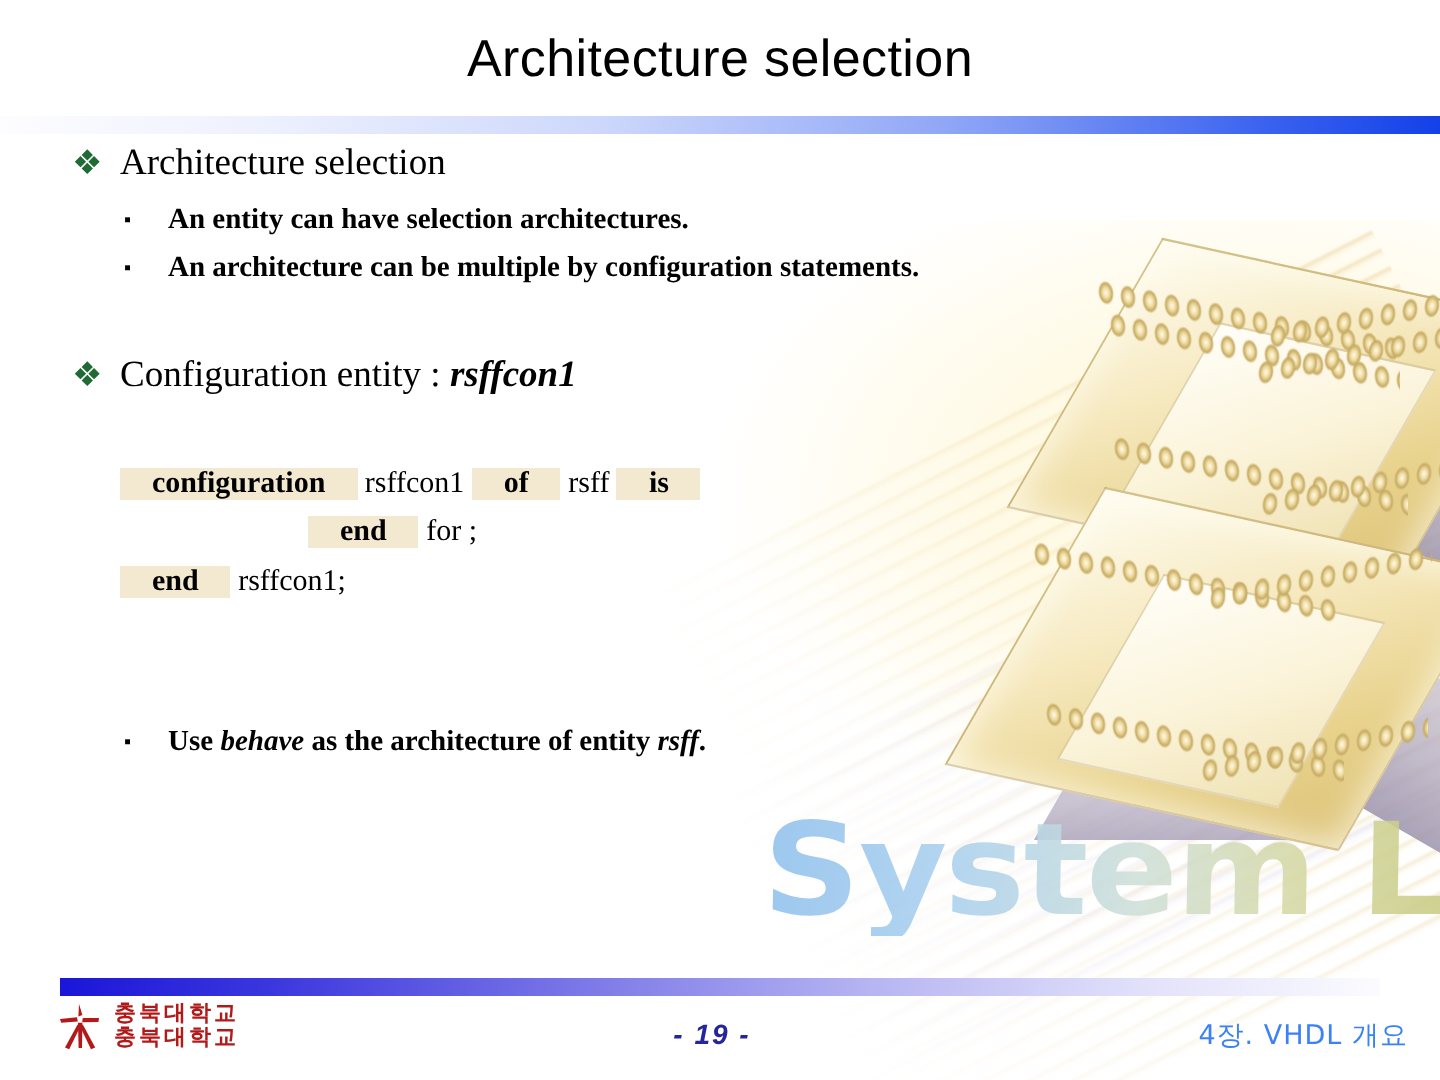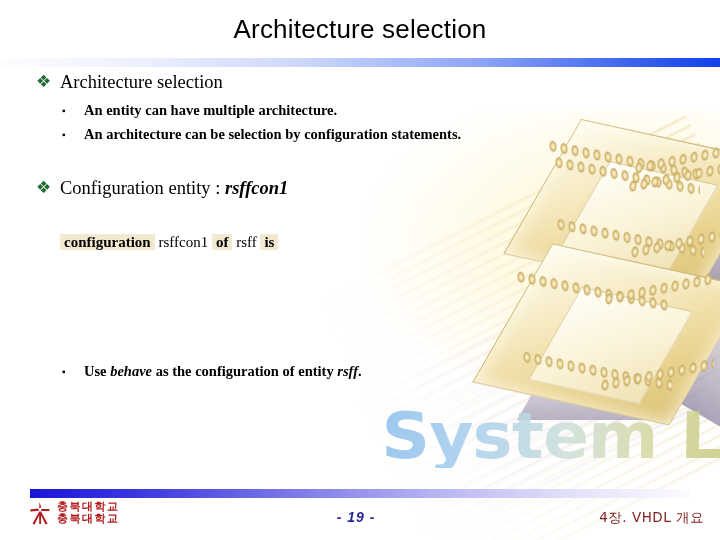--- a/index.html
+++ b/index.html
@@ -207,21 +207,21 @@
     left: 60px;
     top: 230px;
     font-size: 15px;
     color: #000000;
     line-height: 1.62;
   }
   .code .row { white-space: pre; }
   .code .row.i1 { padding-left: 94px; }
   .kw {
     background: #f3e8d0;
-    padding: 0 4px;
+    padding: 0 16px;
     font-weight: 700;
   }
 
   
   .footer-rule {
     position: absolute;
     left: 30px;
     top: 489px;
     width: 660px;
     height: 9px;
@@ -262,21 +262,21 @@
     font-size: 14px;
     color: #26269c;
     letter-spacing: 1px;
   }
   .chapter {
     position: absolute;
     right: 16px;
     top: 509px;
     font-family: "DejaVu Sans", sans-serif;
     font-size: 13.5px;
-    color: #7f1d1d;
+    color: #3b82f6;
     letter-spacing: 0.5px;
     white-space: nowrap;
   }
 </style>
 </head>
 <body>
 
 <div id="slide">
 
   <div class="bg-layer">
@@ -320,40 +320,42 @@
 
   <div class="content">
 
     <div class="lvl1" style="left:36px; top:72px;">
       <span class="mark">❖</span>
       <span>Architecture selection</span>
     </div>
 
     <div class="lvl2" style="left:62px; top:102px;">
       <span class="mark">▪</span>
-      <span>An entity can have multiple architecture.</span>
+      <span>An entity can have selection architectures.</span>
     </div>
 
     <div class="lvl2" style="left:62px; top:126px;">
       <span class="mark">▪</span>
-      <span>An architecture can be selection by configuration statements.</span>
+      <span>An architecture can be multiple by configuration statements.</span>
     </div>
 
     <div class="lvl1" style="left:36px; top:178px;">
       <span class="mark">❖</span>
       <span><span>Configuration entity : </span><span class="bi">rsffcon1</span></span>
     </div>
 
     <div class="code">
       <div class="row"><span class="kw">configuration</span> <span>rsffcon1</span> <span class="kw">of</span> <span>rsff</span> <span class="kw">is</span></div>
+      <div class="row i1"><span class="kw">end</span> <span>for ;</span></div>
+      <div class="row"><span class="kw">end</span> <span>rsffcon1;</span></div>
     </div>
 
     <div class="lvl2" style="left:62px; top:363px;">
       <span class="mark">▪</span>
-      <span><span>Use </span><span class="bi">behave</span><span> as the configuration of entity </span><span class="bi">rsff</span><span>.</span></span>
+      <span><span>Use </span><span class="bi">behave</span><span> as the architecture of entity </span><span class="bi">rsff</span><span>.</span></span>
     </div>
   </div>
 
   <div class="footer-rule"></div>
 
   <div class="logo">
     <div class="logo-mark">
       <svg viewBox="0 0 24 26" width="24" height="26" aria-hidden="true">
         <g fill="#b21a1a">
           <path d="M11.5 2 L13.2 7.5 L11.2 8.2 Z"></path>

